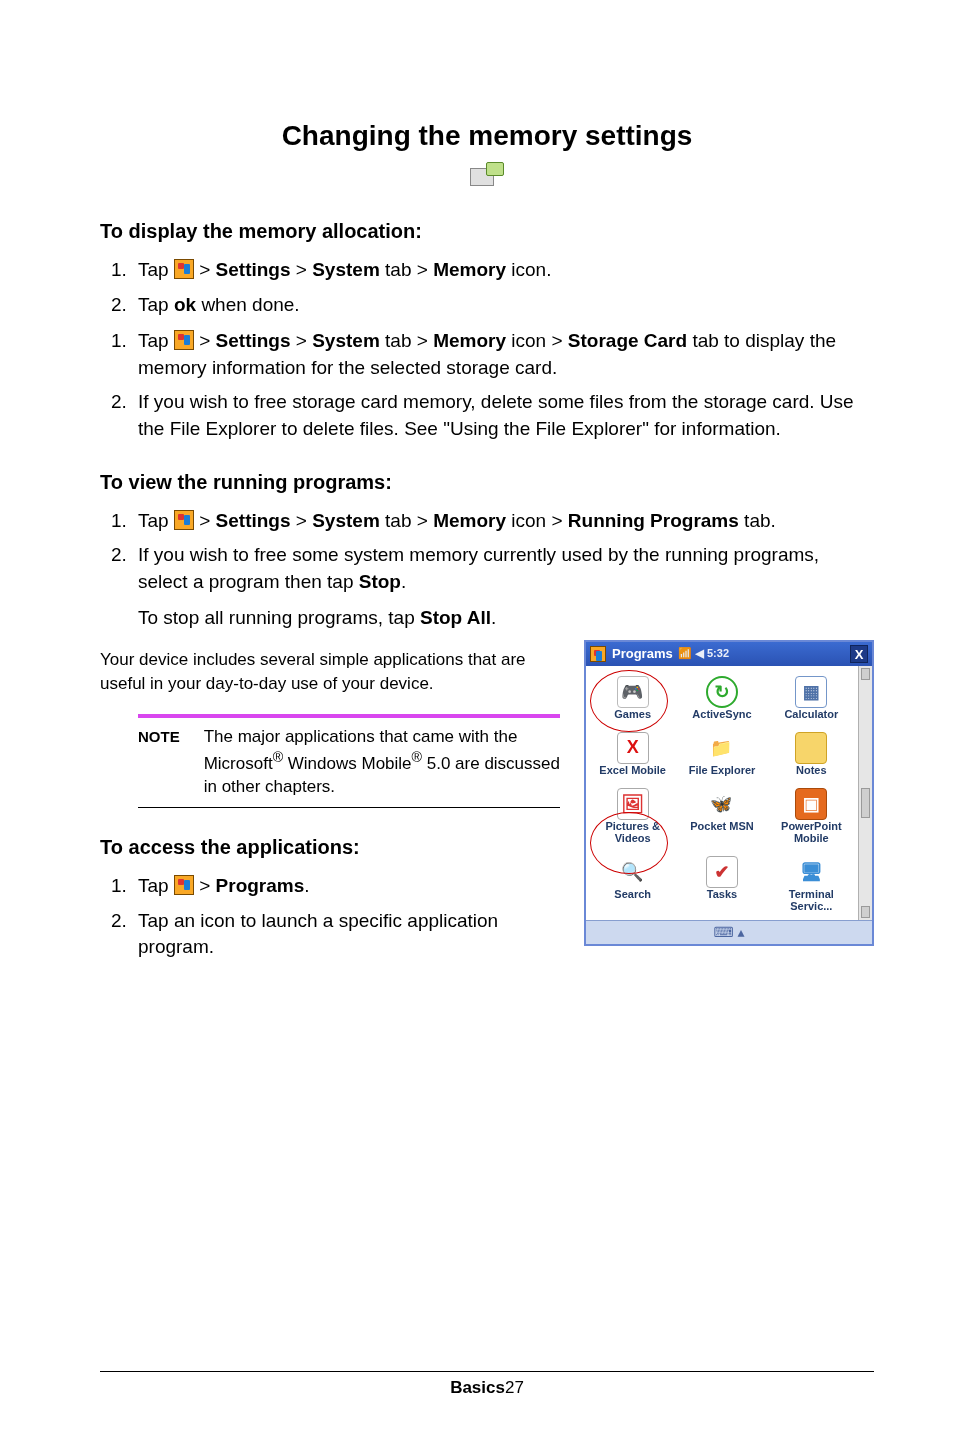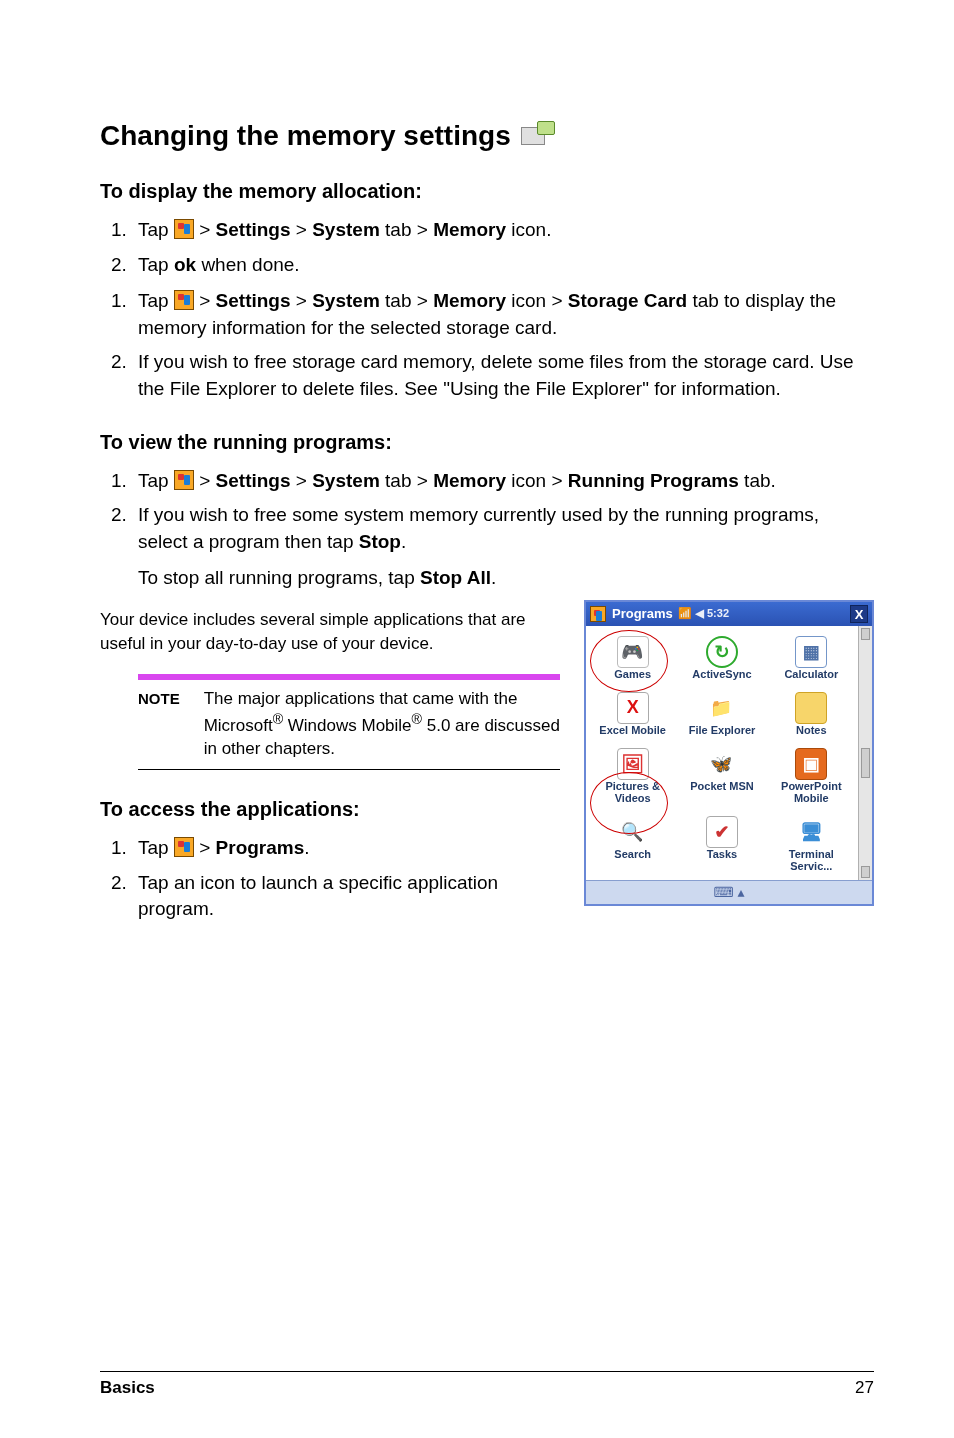--- a/index.html
+++ b/index.html
@@ -16,20 +16,21 @@
     position: relative;
     min-height: 1438px;
   }
   h2.section {
     font-size: 28px;
     font-weight: bold;
     margin: 40px 0 20px 0;
     display: flex;
     align-items: center;
     gap: 10px;
+    flex-direction: column;
   }
   h1.major {
     font-size: 36px;
     font-weight: bold;
     margin: 50px 0 10px 0;
   }
   h3.sub {
     font-size: 20px;
     font-weight: bold;
     margin: 28px 0 14px 0;
@@ -50,21 +51,21 @@
     line-height: 1.4;
     margin-left: 38px;
     margin-bottom: 8px;
   }
   .body-p {
     font-size: 17px;
     line-height: 1.4;
     margin: 8px 0;
   }
   .note-box {
-    border-top: 6px solid #d946ef;
+    border-top: 4px solid #d946ef;
     border-bottom: 1px solid #000;
     margin: 18px 0 18px 38px;
     padding: 8px 0;
     display: flex;
     gap: 24px;
   }
   .note-label {
     font-size: 15px;
     font-weight: bold;
     white-space: nowrap;
@@ -75,21 +76,21 @@
     line-height: 1.35;
   }
   .footer {
     position: absolute;
     bottom: 40px;
     left: 100px;
     right: 80px;
     border-top: 1px solid #000;
     padding-top: 6px;
     display: flex;
-    justify-content: space-between;
+    justify-content: center;
     font-size: 17px;
   }
   .footer .section-name { font-weight: bold; }
   .footer .page-num { font-weight: normal; }
 
   
   .icon-start {
     display: inline-block;
     width: 20px; height: 20px;
     background:#F9A826;

